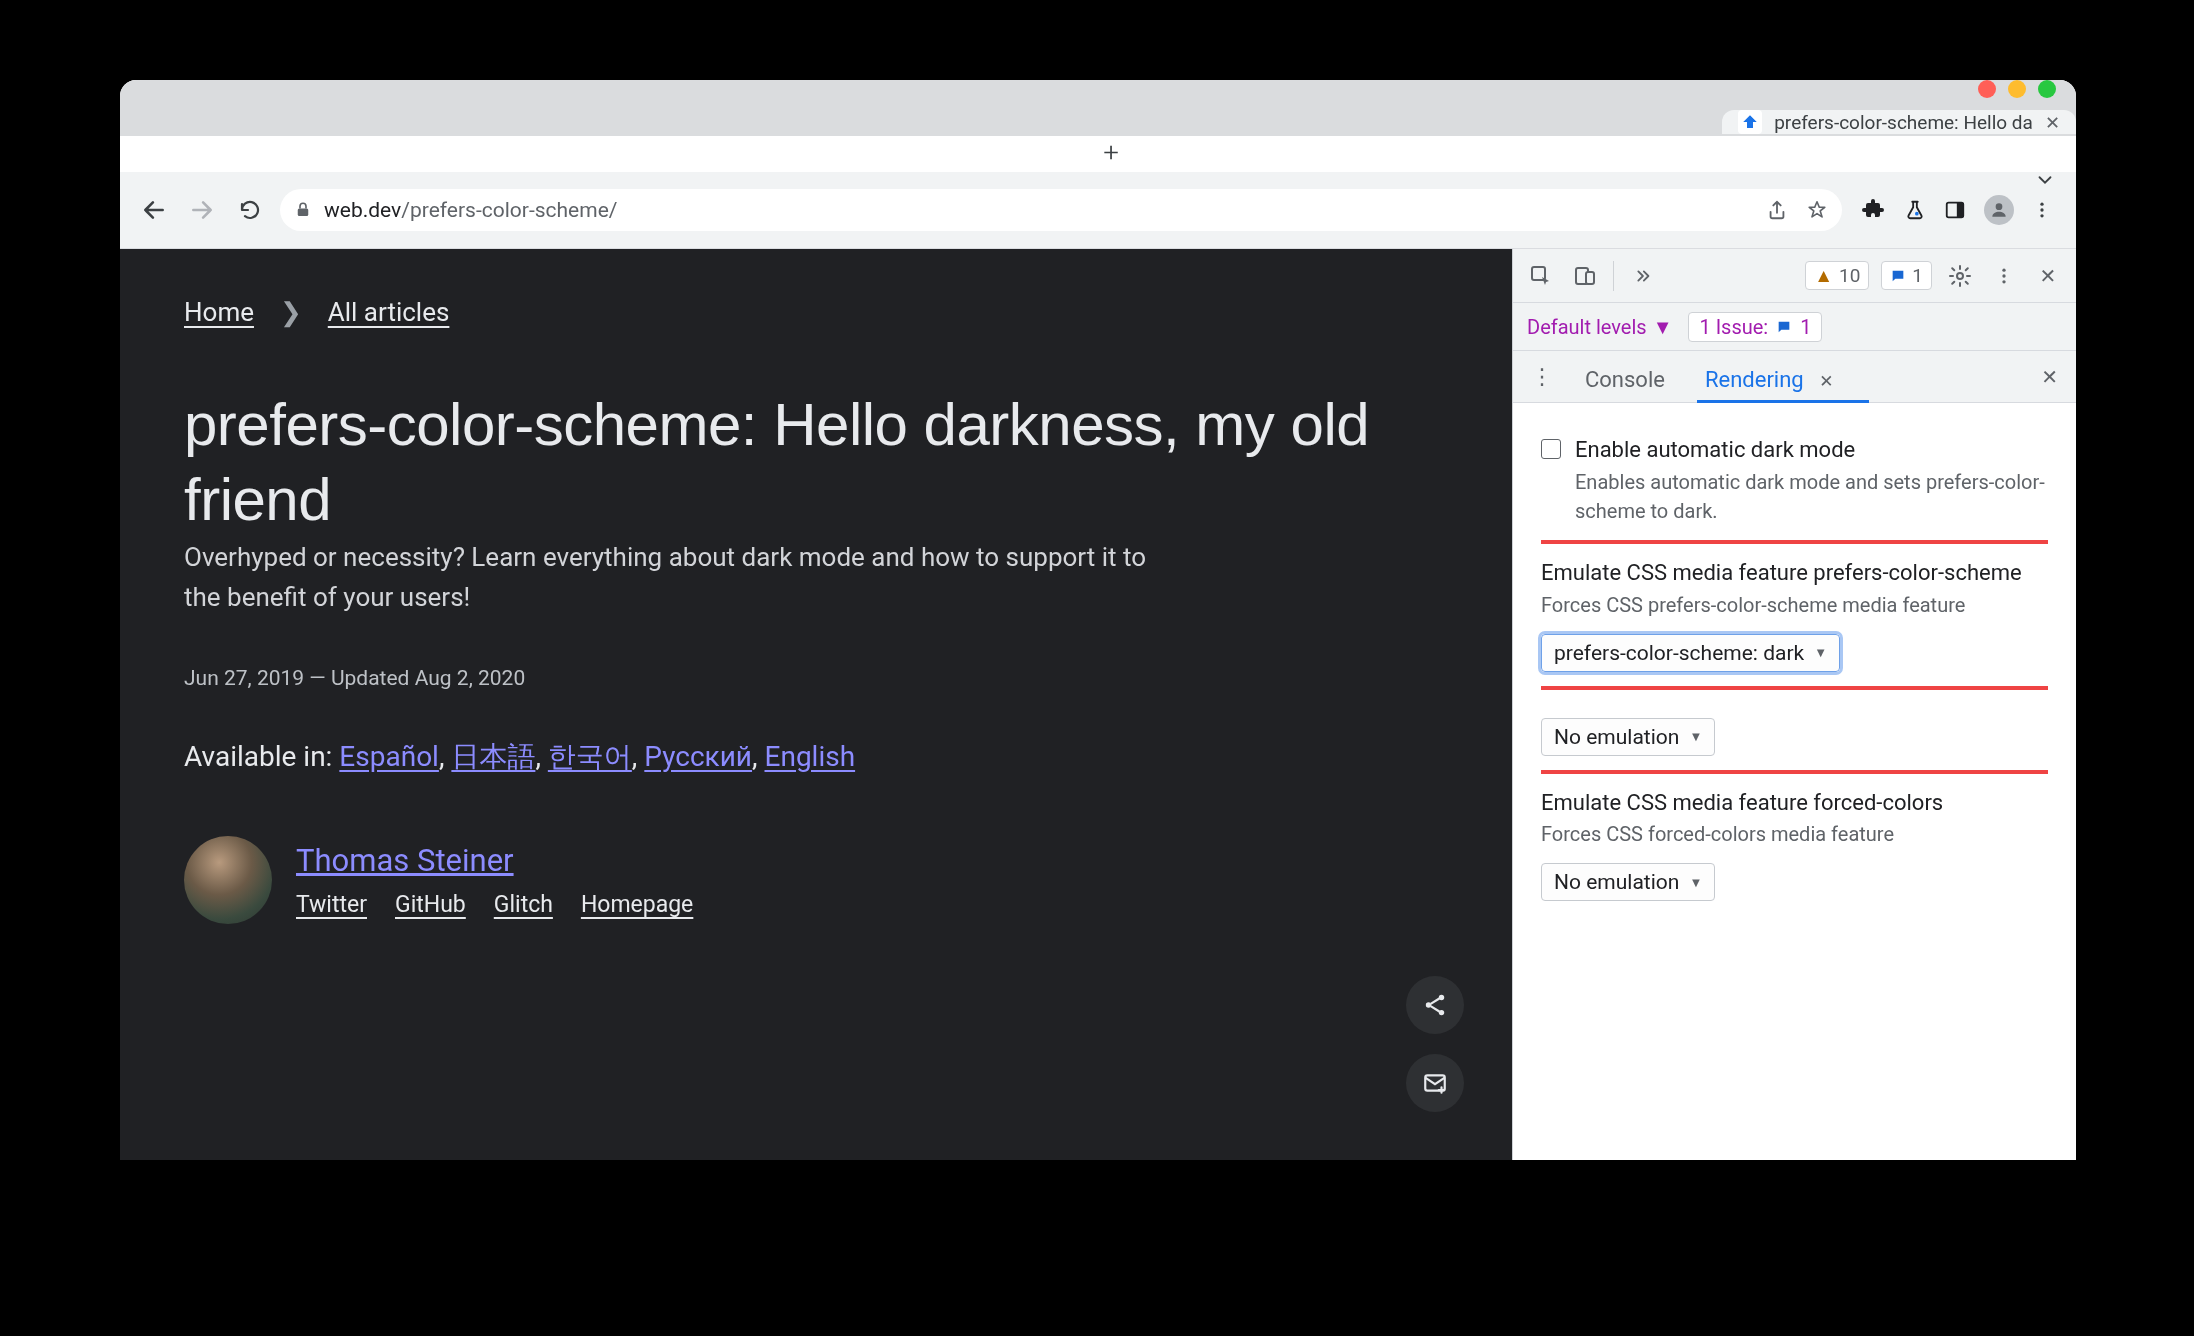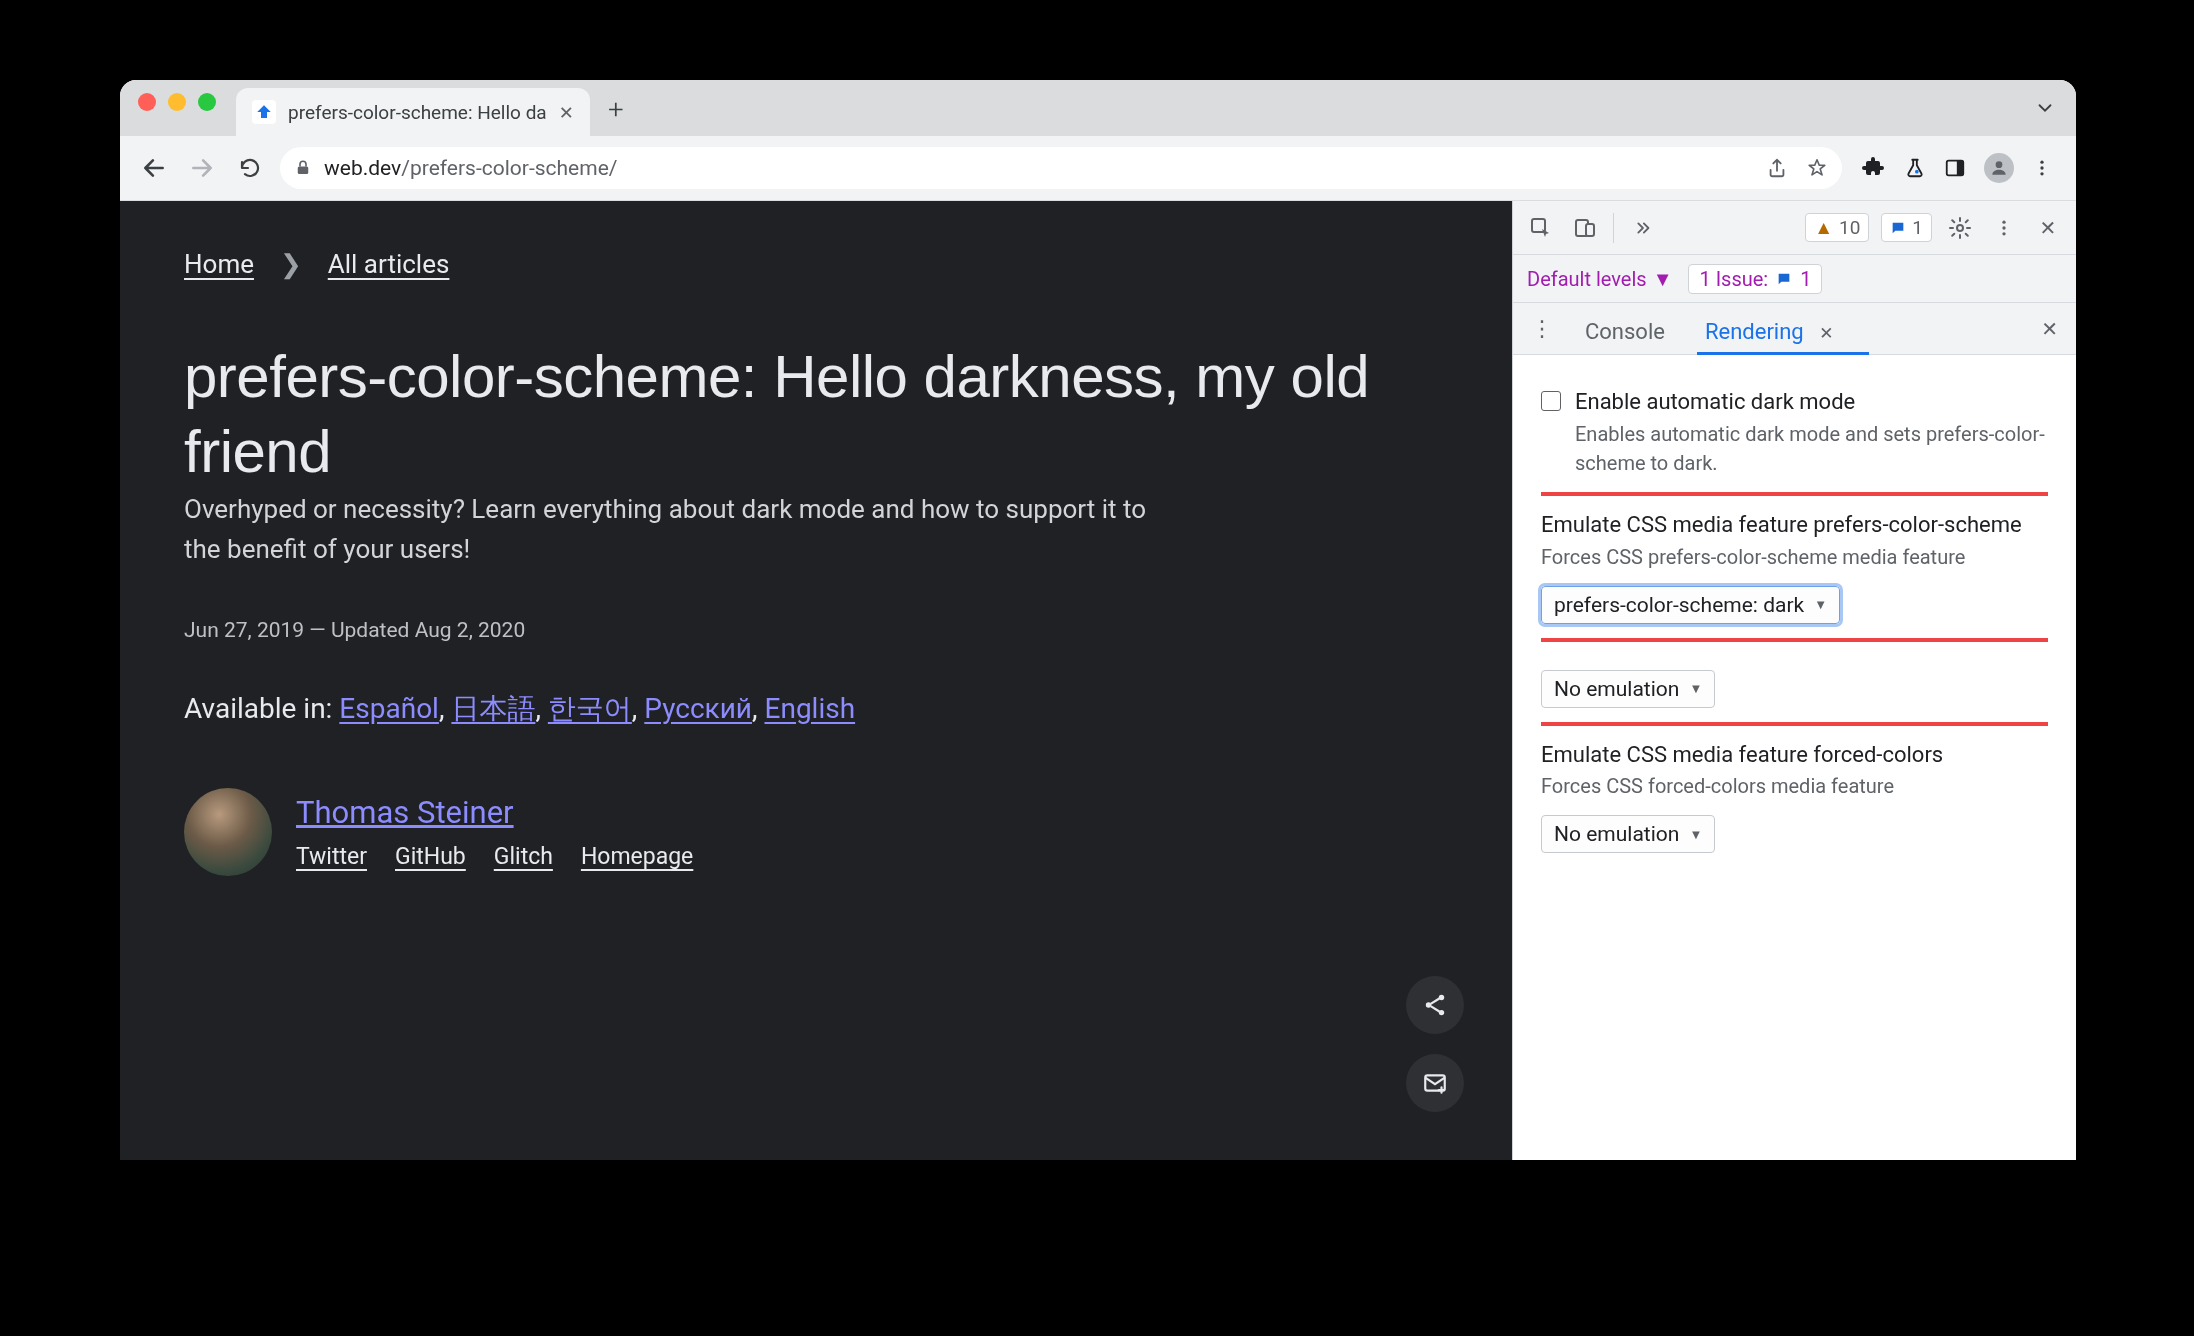--- a/index.html
+++ b/index.html
@@ -22,20 +22,21 @@
     flex-direction: column;
   }
   
   .titlebar {
     height: 56px;
     background: #dadcde;
     display: flex;
     align-items: flex-end;
     padding-left: 18px;
     position: relative;
+    flex-direction: column;
   }
   .traffic { display: flex; gap: 12px; align-items: center; height: 100%; padding-bottom: 12px; padding-right: 20px;}
   .traffic .dot { width: 18px; height: 18px; border-radius: 50%; }
   .dot.red { background:#ff5f57; }
   .dot.yellow { background:#febc2e; }
   .dot.green { background:#28c840; }
   .tab {
     display: flex; align-items: center;
     height: 48px;
     background: #f1f3f4;
@@ -52,27 +53,28 @@
     background: #fff; display:flex; align-items:center; justify-content:center;
     font-size: 15px; color:#1a73e8; font-weight:700;
   }
   .tab-title { flex:1; white-space:nowrap; overflow:hidden; text-overflow: clip; }
   .tab-close { font-size: 18px; color:#5f6368; cursor:pointer; }
   .new-tab { width:36px; text-align:center; font-size:26px; color:#3c4043; align-self:center; cursor:pointer; margin-left:8px;}
   .titlebar-right { margin-left:auto; padding-right:20px; align-self:center; color:#3c4043; }
   .titlebar-right svg { width:22px; height:22px; }
   
   .toolbar {
-    height: 65px;
+    height: 77px;
     background: #f1f3f4;
     display: flex;
     align-items: center;
     padding: 0 16px;
     gap: 12px;
     border-bottom: 1px solid #dadce0;
+    margin-top: 36px;
   }
   .nav-btn { width:36px; height:36px; display:flex; align-items:center; justify-content:center; color:#3c4043; cursor:pointer; border-radius:50%; }
   .nav-btn.disabled { color:#b0b3b8; }
   .omnibox {
     flex: 1;
     height: 42px;
     background: #fff;
     border-radius: 21px;
     display:flex;
     align-items:center;

